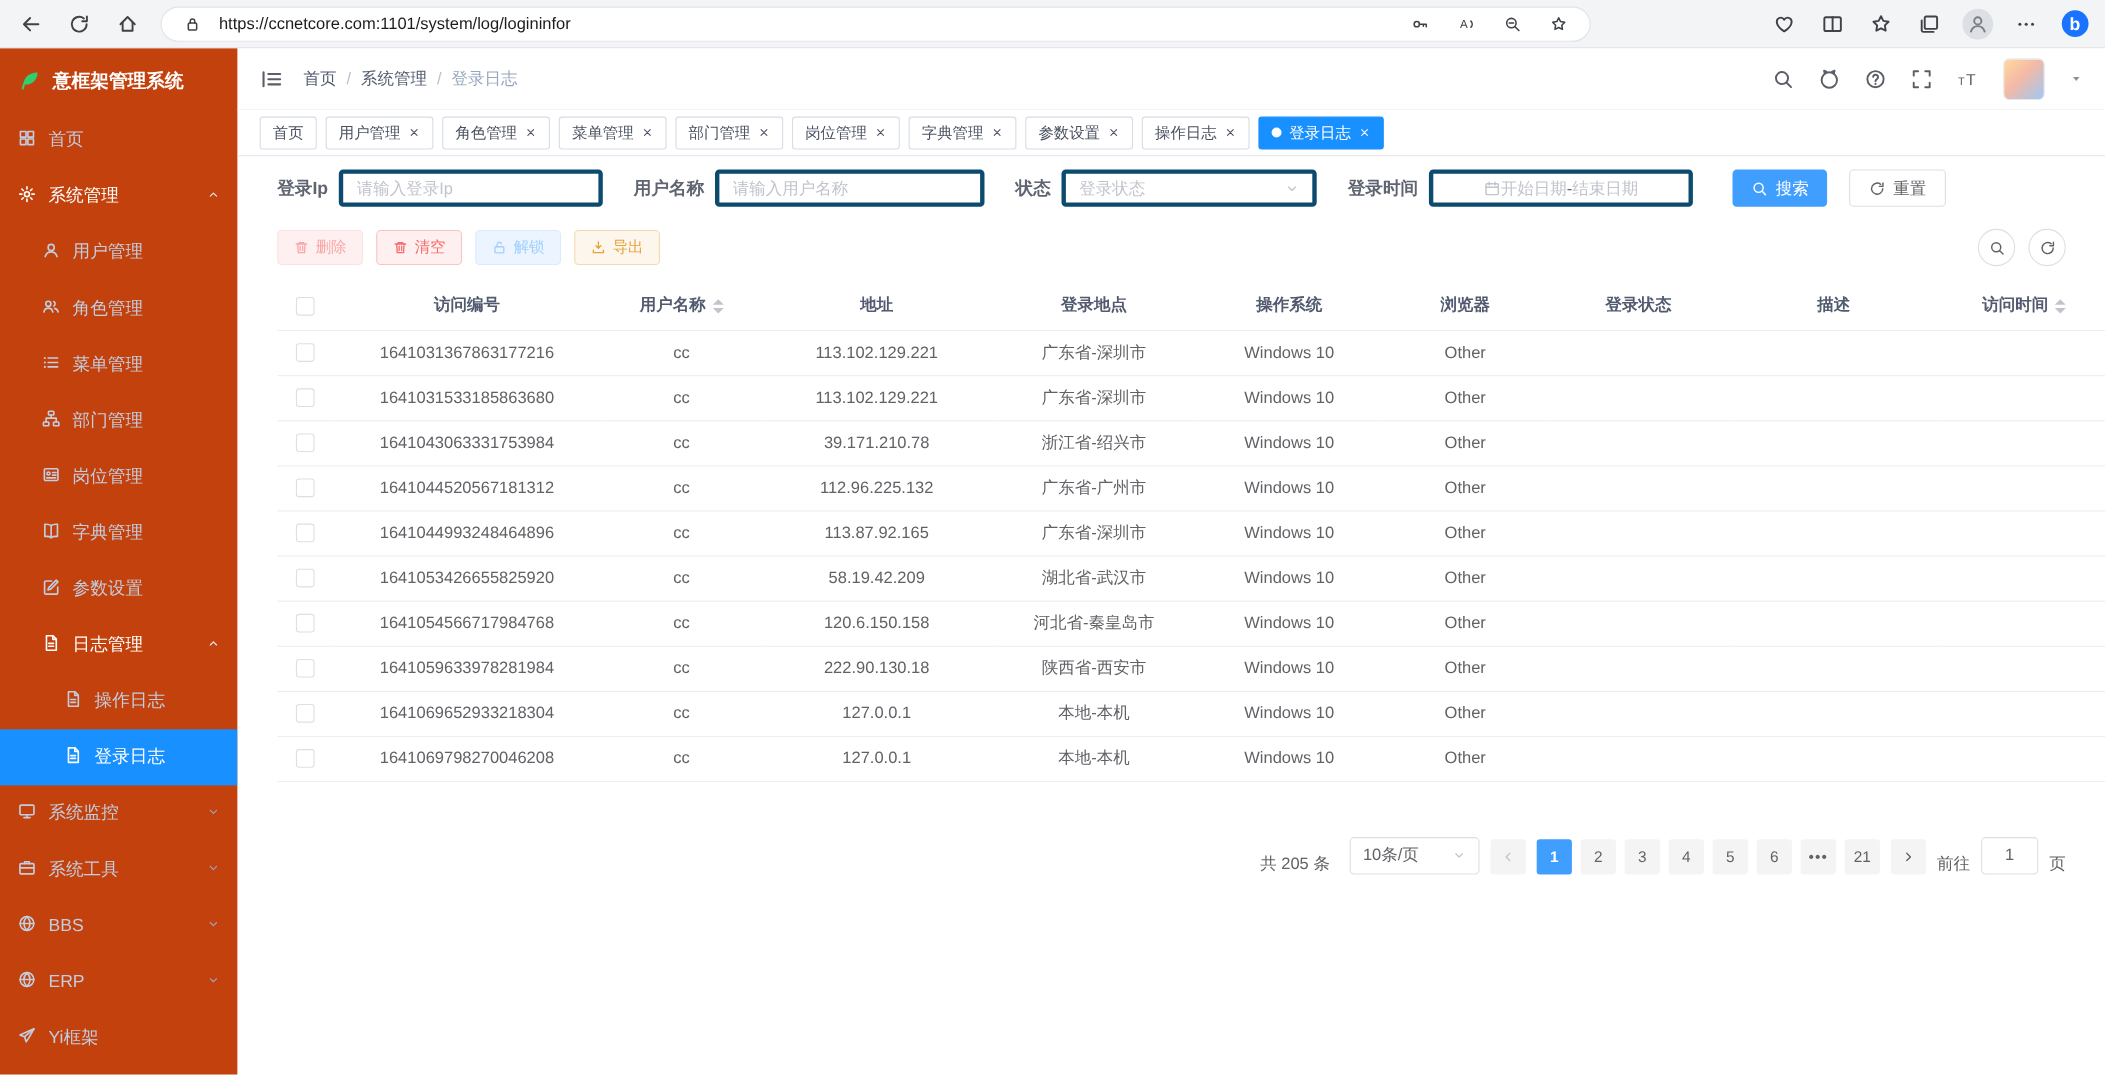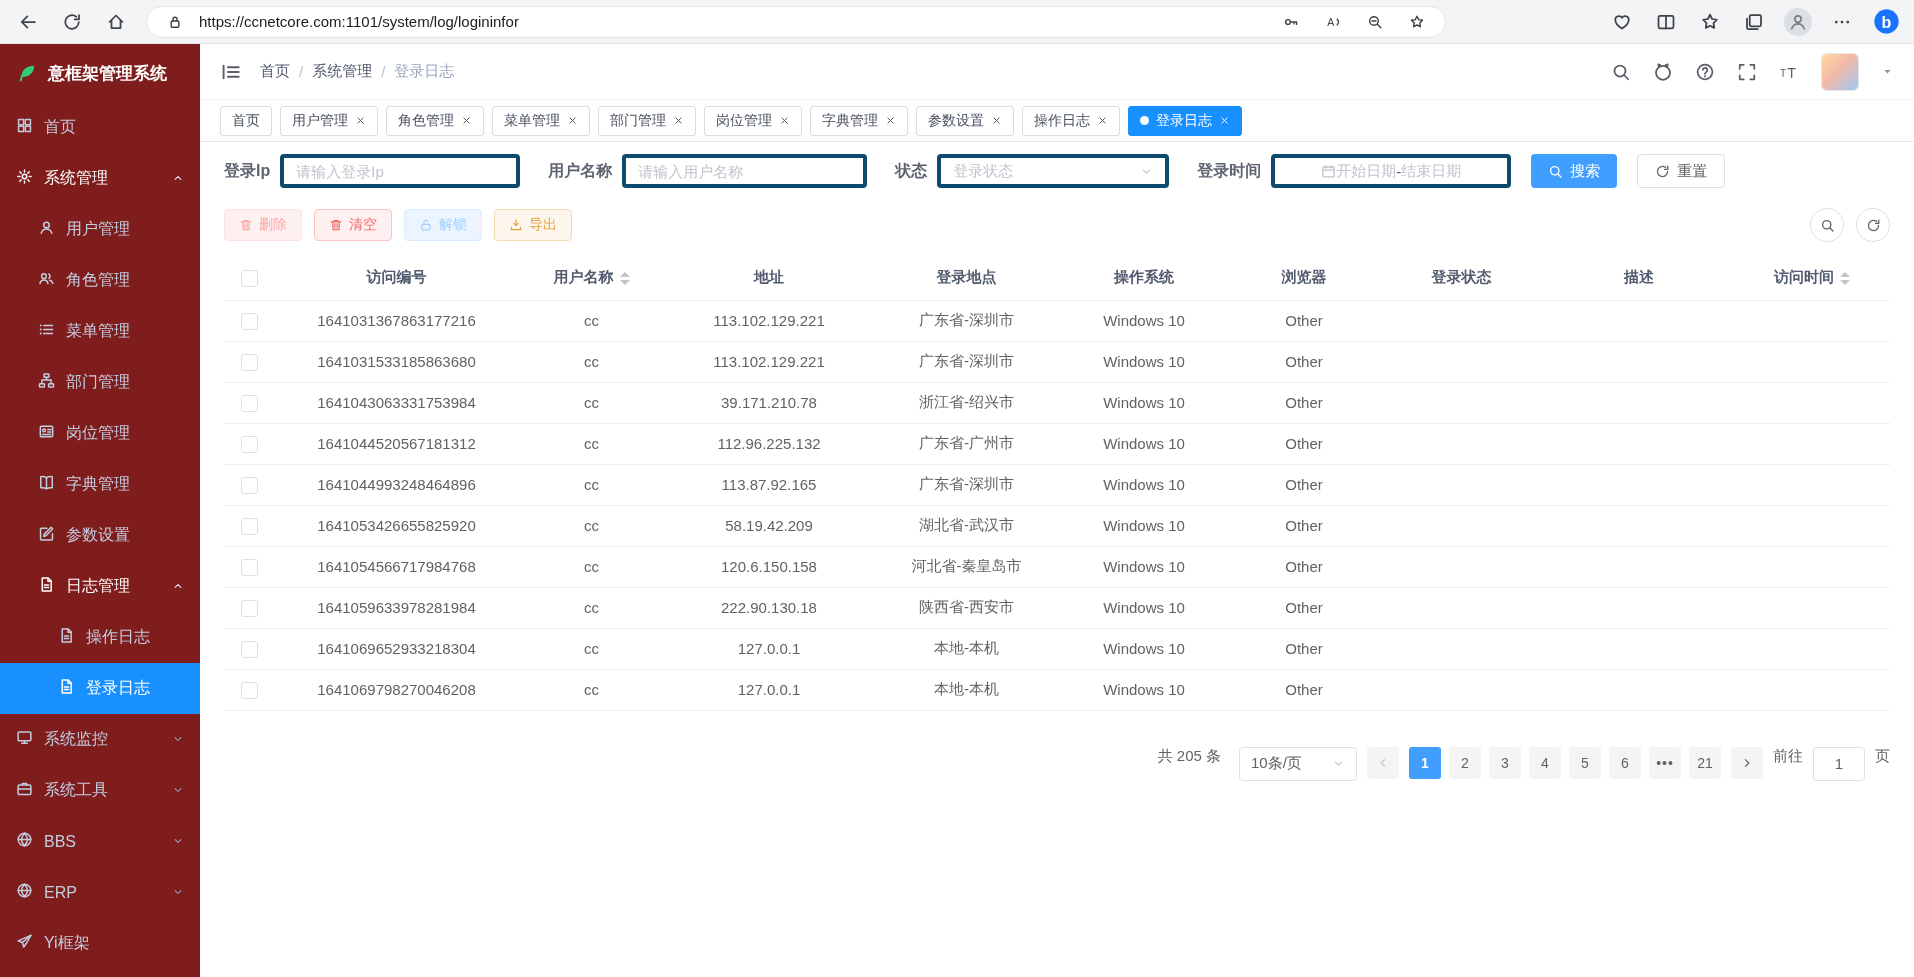--- a/index.html
+++ b/index.html
@@ -18,21 +18,21 @@
 .url-pill{flex:1;max-width:1300px;height:32px;background:#fff;border:1px solid #e1e3e6;border-radius:16px;display:flex;align-items:center;padding:0 14px;gap:10px}
 .url-pill .sm svg{width:16px;height:16px}
 .url-text{flex:1;font-size:15px;color:#1c1c1c;white-space:nowrap;overflow:hidden}
 .pill-right{display:flex;align-items:center;gap:14px;color:#3f4246}
 .b-right{margin-left:auto;display:flex;align-items:center;gap:16px}
 .avatar-circ{border-radius:50%;background:#dcdfe3;color:#7a7f86}
 .bing svg{width:27px;height:27px}
 
 
 .app{display:flex;height:933px}
-.sidebar{width:200px;flex-shrink:0;background:#7f1d1d;color:#c3cde0;overflow:hidden}
+.sidebar{width:216px;flex-shrink:0;background:#c2410c;color:#c3cde0;overflow:hidden}
 .logo{height:58px;display:flex;align-items:center;gap:10px;padding:0 16px;color:#fff;font-size:17px;font-weight:bold;white-space:nowrap}
 .logo [data-icon] svg{width:22px;height:22px}
 .menu-item{height:51px;display:flex;align-items:center;gap:11px;padding:0 16px;font-size:16px;cursor:pointer;white-space:nowrap}
 .menu-item.lvl1{padding-left:38px}
 .menu-item.lvl2{padding-left:58px}
 .menu-item.open{color:#fff}
 .menu-item.active{background:#1890ff;color:#fff}
 .mi-icon svg{width:17px;height:17px}
 .chev{margin-left:auto;color:#9aa6bf}
 .menu-item.open .chev{color:#e6ecf7}
@@ -55,41 +55,41 @@
 .caret svg{width:13px;height:13px}
 
 
 .tabsbar{height:42px;display:flex;align-items:center;padding:0 20px;gap:8px;border-bottom:1px solid #e4e7ed}
 .tab{height:30px;display:inline-flex;align-items:center;gap:7px;padding:0 11px;border:1px solid #d8dce5;background:#fff;font-size:14px;color:#495060;border-radius:3px;cursor:pointer;white-space:nowrap}
 .tab.active{background:#1890ff;border-color:#1890ff;color:#fff}
 .tab .dot{width:9px;height:9px;border-radius:50%;background:#fff;display:inline-block}
 .tab-close svg{width:11px;height:11px}
 
 
-.content{flex:1;padding:12px 24px 0;overflow:hidden}
+.content{flex:1;padding:12px 36px 0;overflow:hidden}
 
 .filters{display:flex;align-items:center;font-size:15px}
 .f-label{font-weight:bold;color:#5e6470;font-size:16px;margin-left:28px;white-space:nowrap}
 .f-label:first-child{margin-left:0}
 .f-field{height:34px;border:4px solid #0c4a6e;border-radius:4px;background:#fff;display:flex;align-items:center;padding:0 12px;margin-left:10px}
 .f-field input{border:none;width:100%;font-size:15px;color:#606266}
 ::placeholder{color:#c0c4cc}
 .ph{color:#c0c4cc;font-size:15px}
 .w-ip{width:240px}
 .w-user{width:245px}
 .w-status{width:232px;justify-content:space-between;cursor:pointer}
 .w-date{width:240px;justify-content:center;cursor:pointer}
 .w-date .cal{color:#c0c4cc}
 .w-date .cal svg{width:15px;height:15px}
 .w-date .dsep{color:#606266}
 .chev-gray{color:#c0c4cc}
 .chev-gray svg{width:13px;height:13px}
 .btn{height:34px;border-radius:4px;padding:0 17px;font-size:15px;display:inline-flex;align-items:center;gap:7px}
 .btn svg{width:15px;height:15px}
-.btn.primary{background:#409eff;color:#fff;margin-left:20px}
+.btn.primary{background:#409eff;color:#fff;margin-left:36px}
 .btn.plain{background:#fff;border:1px solid #dcdfe6;color:#606266;margin-left:20px}
 
 .toolbar{margin-top:20px;display:flex;align-items:center;gap:12px}
 .tbtn{height:32px;padding:0 14px;border-radius:4px;font-size:14px;display:inline-flex;align-items:center;gap:6px;border:1px solid}
 .tbtn svg{width:14px;height:14px}
 .tbtn.delete{background:#fef0f0;border-color:#fde2e2;color:#f9a7a7;cursor:not-allowed}
 .tbtn.clear{background:#fef0f0;border-color:#fbc4c4;color:#f56c6c}
 .tbtn.unlock{background:#ecf5ff;border-color:#d9ecff;color:#a0cfff;cursor:not-allowed}
 .tbtn.export{background:#fdf6ec;border-color:#f5dab1;color:#e6a23c}
 .tool-right{margin-left:auto;display:flex;gap:12px}
@@ -99,21 +99,21 @@
 .table-wrap{margin-top:14px}
 table{width:100%;border-collapse:collapse;table-layout:fixed}
 th{font-size:15px;color:#515a6e;font-weight:bold;height:44px;border-bottom:1px solid #ebeef5;text-align:center;white-space:nowrap}
 td{font-size:15px;color:#606266;height:41px;border-bottom:1px solid #ebeef5;text-align:center;white-space:nowrap;overflow:hidden}
 .cb{width:17px;height:17px;border:1px solid #dcdfe6;border-radius:3px;background:#fff;display:inline-block;vertical-align:middle;cursor:pointer}
 .sort{display:inline-flex;flex-direction:column;margin-left:6px;vertical-align:middle;cursor:pointer}
 .sort i{width:0;height:0;border:5px solid transparent;display:block}
 .sort .up{border-bottom-color:#c0c4cc;border-top:none;margin-bottom:3px}
 .sort .down{border-top-color:#c0c4cc;border-bottom:none}
 
-.pagination{margin-top:36px;display:flex;align-items:flex-start;justify-content:flex-end;gap:10px;font-size:15px;color:#606266;padding-bottom:28px}
+.pagination{margin-top:50px;display:flex;align-items:flex-end;justify-content:flex-end;gap:10px;font-size:15px;color:#606266;padding-bottom:28px}
 .ptotal{margin-right:8px}
 .psize{width:118px;height:34px;border:1px solid #dcdfe6;border-radius:4px;background:#fff;display:flex;align-items:center;justify-content:space-between;padding:0 11px;cursor:pointer}
 .pages{display:inline-flex;gap:8px}
 .pbtn{min-width:32px;height:32px;border-radius:3px;background:#f4f4f5;color:#606266;display:inline-flex;align-items:center;justify-content:center;font-size:14px;padding:0 5px}
 .pbtn.active{background:#409eff;color:#fff;font-weight:bold}
 .pbtn.nav-prev{color:#c0c4cc}
 .pbtn.nav-next{color:#606266}
 .pbtn svg{width:14px;height:14px}
 .pbtn.dots{letter-spacing:1px;color:#606266}
 .pinput{width:52px;height:34px;border:1px solid #dcdfe6;border-radius:4px;text-align:center;font-size:15px;color:#606266}

